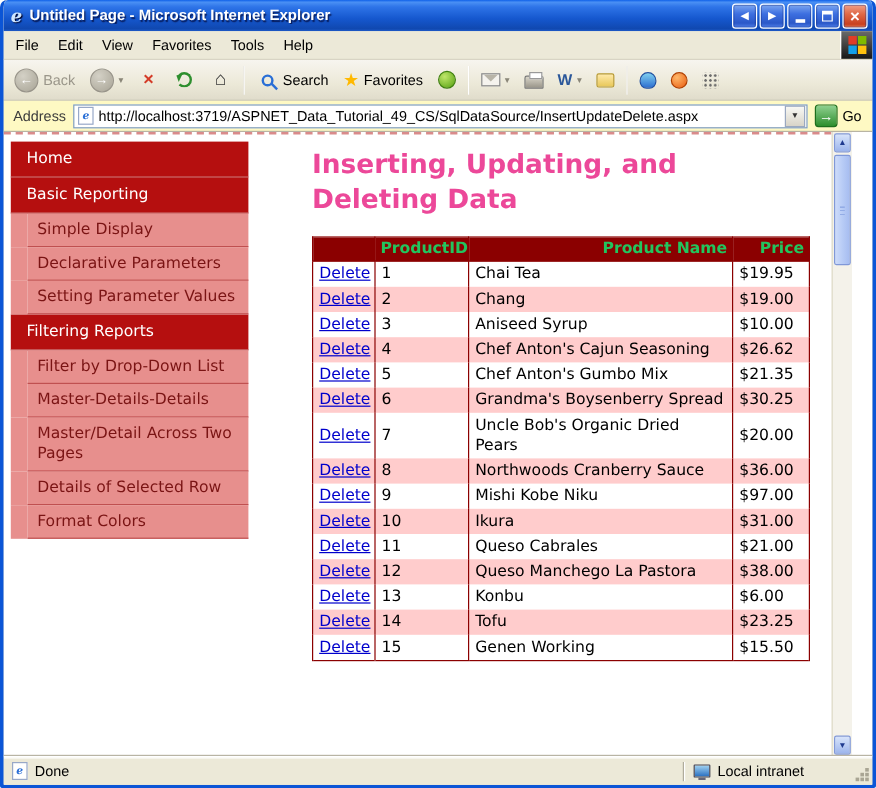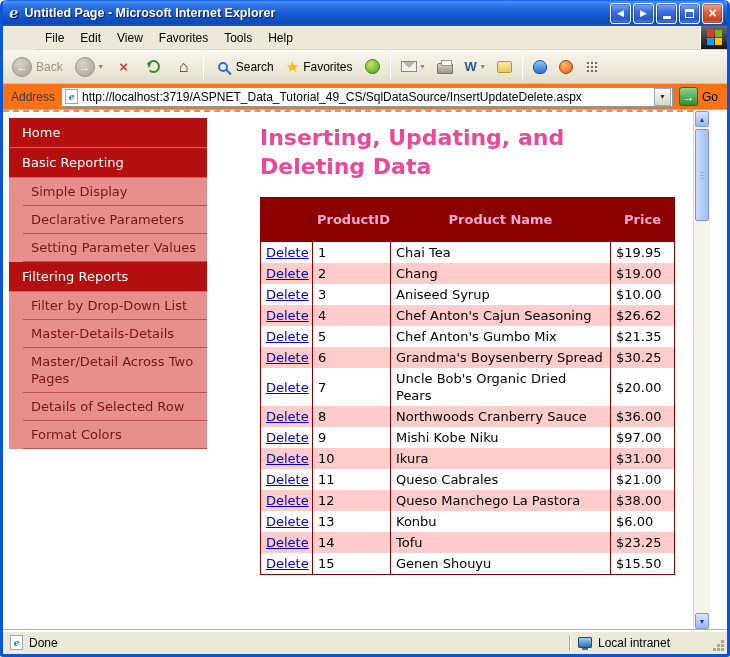--- a/index.html
+++ b/index.html
@@ -20,21 +20,21 @@
   .title-buttons { display:flex; gap:2px; }
   .tb { width:21px; height:21px; border:1px solid #fff; border-radius:3px; color:#fff;
     display:flex; align-items:center; justify-content:center; font-size:9px; padding:0; cursor:pointer;
     background:linear-gradient(180deg,#7DA7F0 0%,#3D6FE0 40%,#2B58C8 80%,#4F7FE8 100%);
     box-shadow:inset 0 0 0 1px rgba(20,40,120,.35); }
   .tb.close { background:linear-gradient(180deg,#F0A088 0%,#E06A48 40%,#C84020 85%,#E07850 100%); font-size:14px; font-weight:bold; }
   .min-glyph { width:8px; height:3px; background:#fff; align-self:flex-end; margin:0 0 4px 0; }
   .max-glyph { width:9px; height:9px; border:1px solid #fff; border-top-width:3px; }
 
   
-  .menubar { flex:0 0 24px; display:flex; align-items:stretch; background:#ECE9D8; border-bottom:1px solid #D8D4C4;margin-left:32px; }
+  .menubar { flex:0 0 24px; display:flex; align-items:stretch; background:#ECE9D8; border-bottom:1px solid #D8D4C4; }
   .menu-items { flex:1; display:flex; align-items:center; padding-left:2px; }
   .menu-item { padding:3px 8px; font-size:12px; cursor:default; }
   .winlogo { width:27px; display:flex; align-items:center; justify-content:center;
     background:linear-gradient(180deg,#6a6a6a,#161616); border-left:1px solid #fff; }
   .winlogo-grid { display:grid; grid-template-columns:7px 7px; grid-template-rows:7px 7px; gap:1px; }
   .wl1{background:#E03C28;} .wl2{background:#7FBA00;} .wl3{background:#14A0E8;} .wl4{background:#FFC20E;}
 
   
   .toolbar { flex:0 0 34px; display:flex; align-items:center; gap:2px; padding:0 4px;
     background:linear-gradient(180deg,#F7F5EF,#ECE9D8 60%,#E0DCCB); border-bottom:1px solid #C6C2B2; }
@@ -57,21 +57,21 @@
   .mail::after { content:""; position:absolute; left:1px; top:0; border-left:6px solid transparent; border-right:6px solid transparent; border-top:6px solid #B8B4A8; }
   .printer { width:16px; height:11px; background:linear-gradient(#D8D4C8,#9A968A); border:1px solid #777; border-radius:2px 2px 1px 1px; position:relative; margin-top:3px; }
   .printer::before { content:""; position:absolute; top:-4px; left:3px; width:9px; height:4px; background:#fff; border:1px solid #999; }
   .word-glyph { font-size:13px; font-weight:bold; color:#2B579A; }
   .discuss { width:15px; height:12px; background:linear-gradient(#FFE9A8,#E8C85A); border:1px solid #B89A30; border-radius:2px; }
   .msgr { width:14px; height:14px; border-radius:50% 50% 42% 42%; background:linear-gradient(#7FD0F0,#2E6FD0); border:1px solid #1F4FA0; }
   .msn { width:14px; height:14px; border-radius:50%; background:radial-gradient(circle at 35% 30%,#FFB86A,#E85C10); border:1px solid #B04000; }
   .dots { width:14px; height:14px; background-image:radial-gradient(#6a6a6a 1px, rgba(0,0,0,0) 1.2px); background-size:4px 4px; background-position:1px 1px; }
 
   
-  .addressbar { flex:0 0 26px; display:flex; align-items:center; gap:6px; background:#f97316;
+  .addressbar { flex:0 0 26px; display:flex; align-items:center; gap:6px; background:#fef9c3;
     border-bottom:1px solid #B8B4A4; padding:0 5px; font-size:12px; }
   .addr-label { color:#3c3c3c; padding-left:3px; }
   .addr-input { flex:1; height:20px; background:#fff; border:1px solid #7F9DB9; display:flex; align-items:center; gap:4px; padding:0 1px 0 3px; }
   .page-icon { width:13px; height:15px; background:#fff; border:1px solid #98A8C8; display:flex; align-items:center; justify-content:center;
     font:italic bold 9px "DejaVu Serif",serif; color:#2A6FD6; flex:0 0 auto; }
   .addr-url { flex:1; white-space:nowrap; overflow:hidden; color:#000; }
   .addr-drop { width:17px; height:18px; margin-left:auto; background:linear-gradient(#F8F8F4,#D8D4C8);
     border:1px solid #9AA8C0; display:flex; align-items:center; justify-content:center; font-size:7px; color:#333; cursor:pointer; }
   .go-area { display:flex; align-items:center; gap:4px; padding-right:4px; cursor:pointer; }
   .go-icon { width:19px; height:19px; border-radius:3px; border:1px solid #1E6F1E; color:#fff; font-weight:bold; font-size:12px;
@@ -92,21 +92,21 @@
   .sidebar { flex:0 0 198px; width:198px; margin-left:6px; font-size:13px; line-height:17px; }
   .nav-section { background:#B50F0F; color:#fff; padding:6px 8px 6px 13px; border-bottom:1px solid #C96A6A; cursor:pointer; }
   .nav-row { display:flex; }
   .nav-strip { width:14px; background:#E78F8D; flex:0 0 14px; }
   .nav-link { flex:1; background:#E78F8D; color:#7A1414; padding:5px 8px; border-bottom:1px solid #C05050; cursor:pointer; }
 
   .main { flex:1; padding:6px 0 0 53px; }
   .content-heading { font-size:22px; font-weight:bold; line-height:1.3; max-width:330px; color:#ec4899; margin-bottom:16px; }
 
   table.products { border-collapse:collapse; font-size:13px; line-height:17px; table-layout:fixed; width:414px; border:1px solid #8B0000; }
-  .products th { background:#8B0000; color:#f9a8d4; font-weight:bold; text-align:center; padding:13px 4px; border:1px solid #8B0000; }
+  .products th { background:#8B0000; color:#22c55e; font-weight:bold; text-align:right; padding:1px 4px; border:1px solid #8B0000; }
   .products td { padding:2px 5px; border-left:1px solid #8B0000; border-right:1px solid #8B0000; vertical-align:middle; }
   .products tr.alt { background:#FFCCCC; }
   .col-action { width:52px; } .col-id { width:78px; } .col-name { width:220px; } .col-price { width:64px;margin-left:24px; }
   a.delete-link { color:#0000CC; text-decoration:underline; cursor:pointer; }
 
   
   .scrollbar { flex:0 0 17px; width:17px; background:#F4F2EA; border-left:1px solid #DEDAC8; position:relative; }
   .sb-btn { position:absolute; left:1px; right:1px; height:16px; border:1px solid #8098D8; border-radius:2px;
     background:linear-gradient(180deg,#D8E4FB,#B4C8F2 60%,#9CB4EC); color:#1F3A8F; font-size:7px;
     display:flex; align-items:center; justify-content:center; cursor:pointer; }
@@ -389,21 +389,21 @@
                 </tr>
                 <tr class="alt">
                   <td class="col-action"><a class="delete-link">Delete</a></td>
                   <td class="col-id">14</td>
                   <td class="col-name">Tofu</td>
                   <td class="col-price">$23.25</td>
                 </tr>
                 <tr>
                   <td class="col-action"><a class="delete-link">Delete</a></td>
                   <td class="col-id">15</td>
-                  <td class="col-name">Genen Shouyu</td>
+                  <td class="col-name">Genen Working</td>
                   <td class="col-price">$15.50</td>
                 </tr>
               </tbody>
           </table>
         </div>
       </div>
     </div>
     <div class="scrollbar">
       <div class="sb-btn sb-up">
           <span>▲</span>

